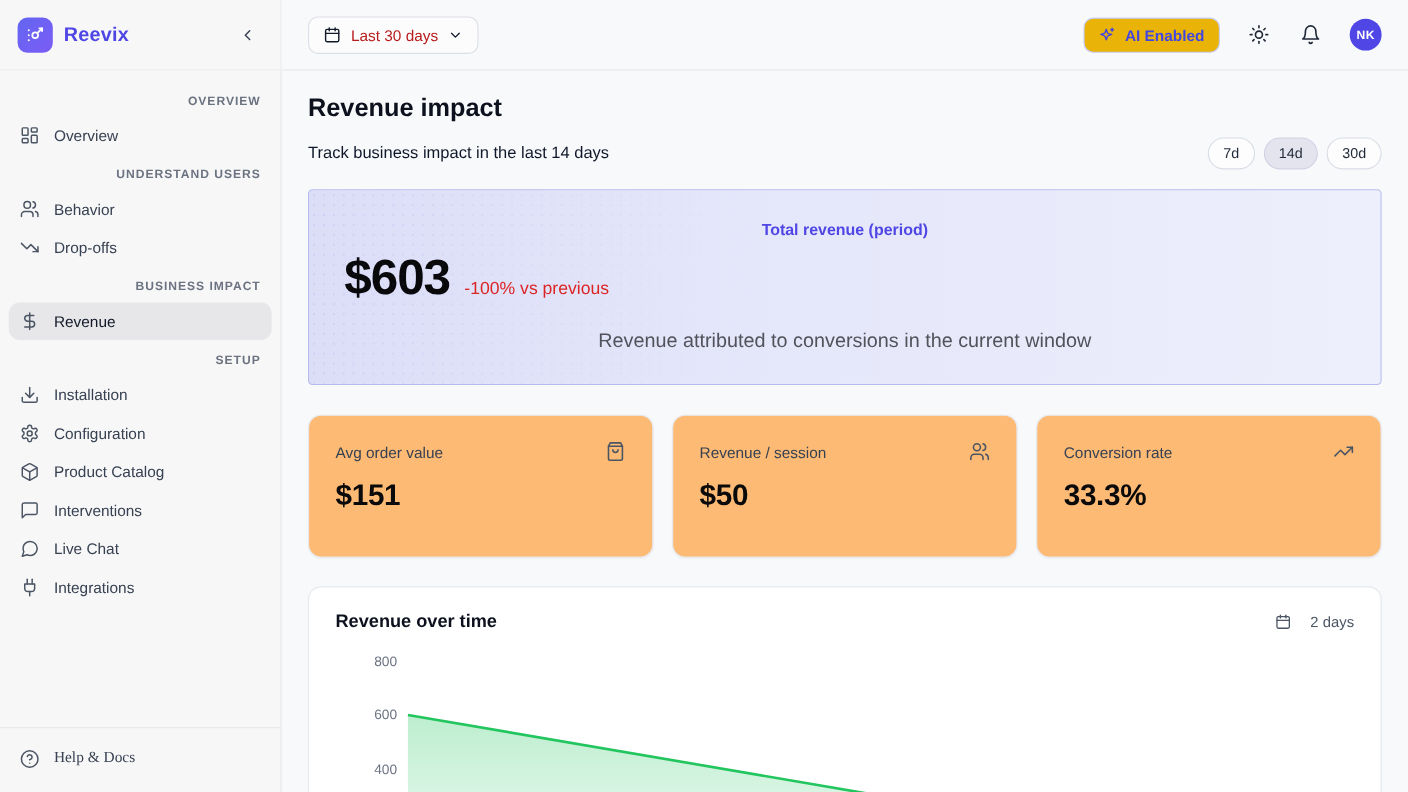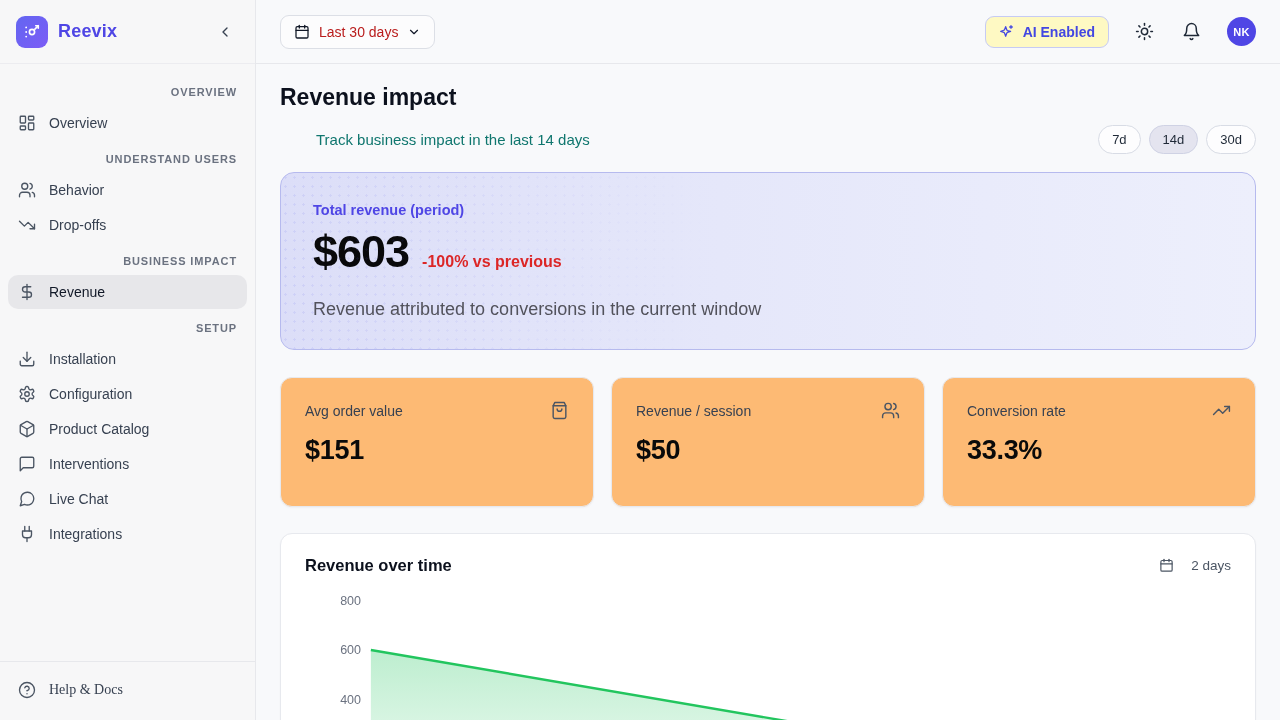--- a/index.html
+++ b/index.html
@@ -20,39 +20,39 @@
   .nav-item.active { background:#e7e7ea; color:#111827; font-weight:500; }
   .sidebar-footer { flex:none; border-top:1px solid #e7e8ec; padding:11px 8px 13px;font-family:Liberation Serif, serif; }
   .sidebar-footer .nav-item { margin:0; }
 
   
   .main { flex:1; display:flex; flex-direction:column; min-width:0; }
   .topbar { height:64px; flex:none; display:flex; align-items:center; justify-content:space-between; padding:0 24px; border-bottom:1px solid #e7e8ec; background:#f8f9fb; }
   .date-btn { display:inline-flex; align-items:center; gap:9px; padding:8px 13px; background:#fcfcfd; border:1px solid #dcdfe6; border-radius:9px; font-size:14px; font-weight:500; color:#b91c1c; font-family:inherit; cursor:pointer; }
   .date-btn .ic { display:flex; color:#111827; }
   .topbar-right { display:flex; align-items:center; gap:24px; }
-  .ai-badge { display:inline-flex; align-items:center; gap:8px; padding:7px 13px; border-radius:9px; background:#fef9c3; border:1px solid #c6cbf4; color:#4347e2; font-size:14px; font-weight:600; cursor:pointer; }
+  .ai-badge { display:inline-flex; align-items:center; gap:8px; padding:7px 13px; border-radius:9px; background:#eab308; border:1px solid #c6cbf4; color:#4347e2; font-size:14px; font-weight:600; cursor:pointer; }
   .icon-btn { background:none; border:none; display:flex; color:#1f2937; cursor:pointer; padding:2px; }
   .avatar { width:29px; height:29px; border-radius:50%; background:#4f46e5; color:#fff; font-size:11px; font-weight:700; display:flex; align-items:center; justify-content:center; cursor:pointer; letter-spacing:.3px; }
 
   .content { flex:1; padding:17px 24px 0; overflow:hidden; }
   .page-title { font-size:23px; font-weight:700; color:#0c111d; margin:3px 0 0; }
   .subhead-row { display:flex; align-items:center; justify-content:space-between; margin:14px 0 18px; }
-  .page-subtitle { font-size:15px; color:#0f766e;margin-left:36px; }
+  .page-subtitle { font-size:15px; color:#0f172a; }
   .pills { display:flex; gap:8px; }
   .pill { padding:6px 13px; border-radius:999px; border:1px solid #d8dce5; background:#fdfdfe; font-size:13px; color:#1f2937; font-family:inherit; cursor:pointer; }
   .pill.active { background:#e4e4ef; border-color:#cfd2e4; }
 
   
-  .hero-card { position:relative; border:1px solid #b6baee; border-radius:14px; background:linear-gradient(90deg,#dcdef8 0%, #e5e7fa 45%, #edeffc 100%); padding:29px 32px; margin-bottom:27px; overflow:hidden; }
+  .hero-card { position:relative; border:1px solid #b6baee; border-radius:4px; background:linear-gradient(90deg,#dcdef8 0%, #e5e7fa 45%, #edeffc 100%); padding:29px 32px; margin-bottom:27px; overflow:hidden;text-align:center; }
   .hero-card::before { content:""; position:absolute; inset:0; background-image:radial-gradient(rgba(99,102,241,.4) 1px, transparent 1.3px); background-size:9px 9px; opacity:.28; -webkit-mask-image:linear-gradient(90deg,#000 0%, transparent 45%); mask-image:linear-gradient(90deg,#000 0%, transparent 45%); pointer-events:none; }
   .hero-label { color:#4f46e5; font-size:14.5px; font-weight:600; }
   .hero-value-row { display:flex; align-items:baseline; gap:13px; margin-top:8px; }
   .hero-value { font-size:45px; font-weight:800; color:#09090b; letter-spacing:-1px; }
-  .hero-delta { font-size:16px; font-weight:700; color:#dc2626; }
+  .hero-delta { font-size:16px; font-weight:400; color:#dc2626; }
   .hero-desc { margin-top:21px; font-size:18px; color:#52525b; }
 
   
   .metrics { display:grid; grid-template-columns:repeat(3,1fr); gap:17px; margin-bottom:26px; }
   .metric-card { background:#fdba74; border:1px solid #e7e9ee; border-radius:12px; padding:23px 24px; height:130px; box-shadow:0 1px 2px rgba(16,24,40,.04); }
   .metric-head { display:flex; align-items:center; justify-content:space-between; font-size:14px; color:#374151; }
   .metric-head .mi { color:#4b5563; display:flex; }
   .metric-value { margin-top:15px; font-size:27px; font-weight:700; color:#0a0a0a; letter-spacing:-.3px; }
 
   

